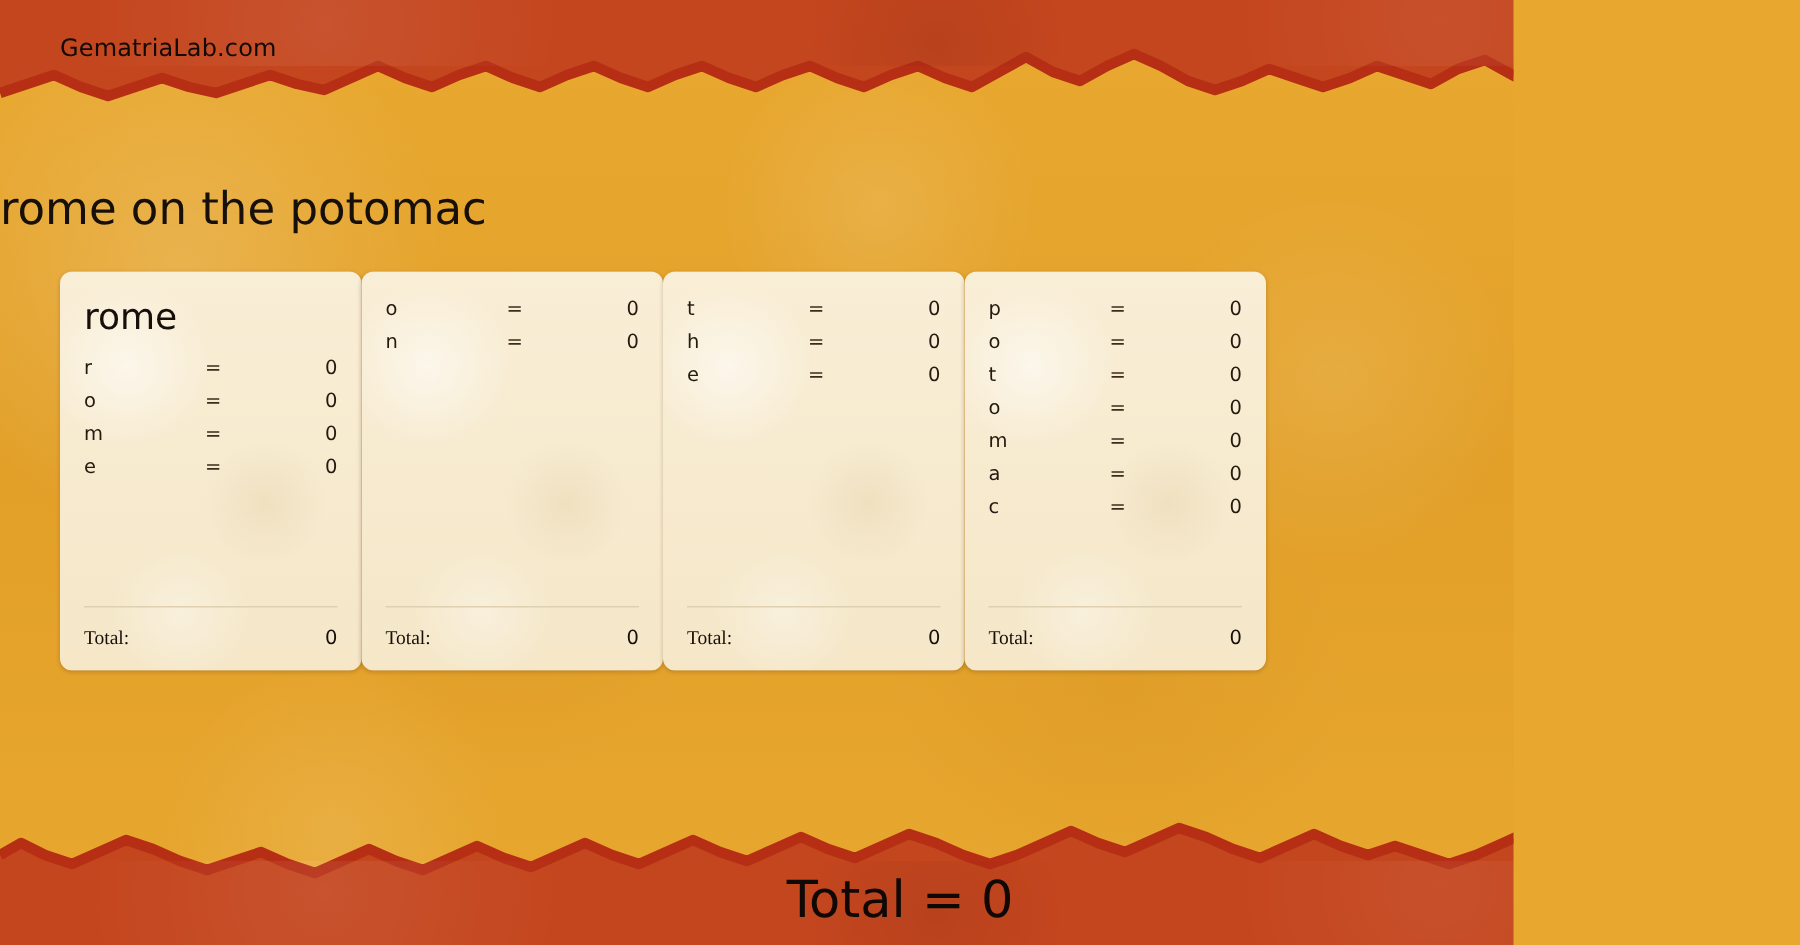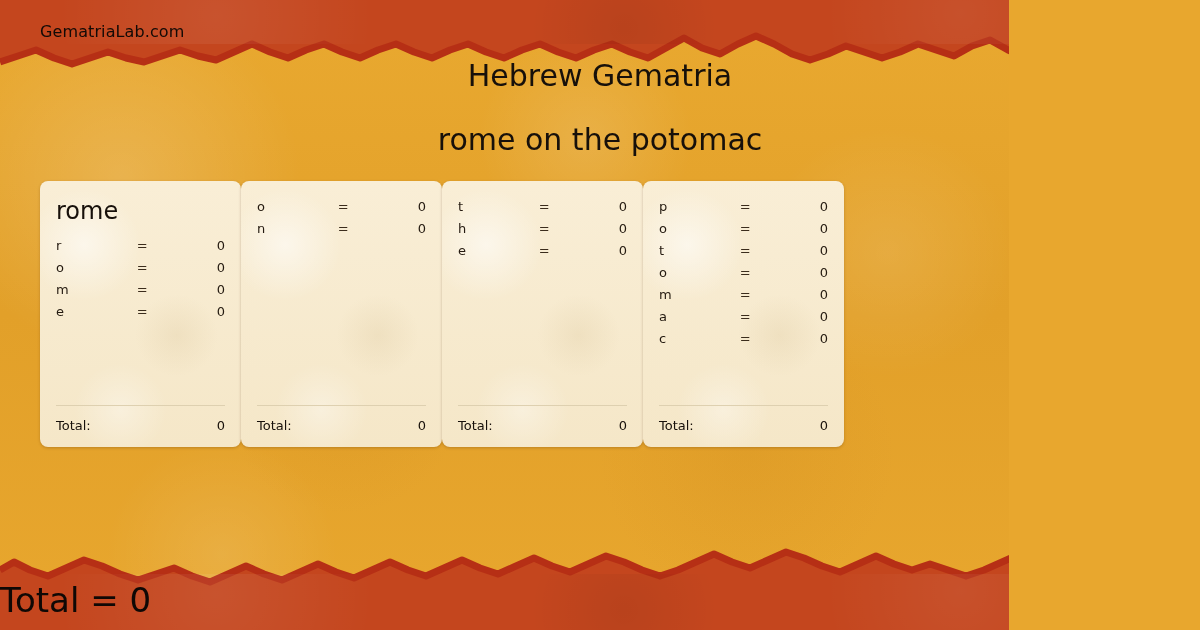--- a/index.html
+++ b/index.html
@@ -73,21 +73,20 @@
     text-align: center;
     font-size: 30px;
     color: #17100a;
     white-space: nowrap;
   }
   #phrase {
     position: absolute;
     left: 0;
     top: 122px;
     width: 1200px;
-    text-align: center;
     font-size: 30px;
     color: #17100a;
     white-space: nowrap;
   }
 
   
   #cards {
     position: absolute;
     left: 40px;
     top: 181px;
@@ -150,30 +149,30 @@
     background: #ded0b0;
     margin: 4px 0 0 0;
   }
   .total-row {
     display: flex;
     align-items: baseline;
     font-size: 13px;
     color: #17100a;
     margin-top: 12px;
   }
-  .total-row .total-label { flex: 1 1 auto; text-align: left; }
+  .total-row .total-label { flex: 1 1 auto; text-align: left; font-family: Liberation Serif, serif; }
   .total-row .total-value { flex: 0 0 auto; text-align: right; }
 
   
   #footer-total {
     position: absolute;
     left: 0;
     bottom: 10px;
     width: 1200px;
-    text-align: left;
+    text-align: center;
     font-size: 34px;
     color: #0f0805;
     white-space: nowrap;
   }
 </style>
 </head>
 <body>
 
 <div id="page">
 
@@ -226,21 +225,20 @@
                L768,20 L786,12 L804,18 L822,26 L840,32 L858,24 L876,16
                L894,24 L912,30 L930,24 L948,30 L966,36 L984,30 L1002,22
                L1020,14 L1038,22 L1056,28 L1074,34 L1092,26 L1110,18
                L1128,26 L1146,34 L1164,26 L1182,18 L1200,26" fill="none" stroke="#b62f15" stroke-width="7" stroke-linejoin="round"></path>
     </svg>
   </div>
   <div class="band-texture" style="bottom:0;height:56px;"></div>
 
   <div id="logo">GematriaLab.com</div>
 
-  <div id="title">Hebrew Gematria</div>
   <div id="phrase">rome on the potomac</div>
 
   <div id="cards">
       <div class="card">
         <div class="card-word">rome</div>
         <div class="rows">
           <div class="row">
             <span class="letter">r</span>
             <span class="eq">=</span>
             <span class="value">0</span>

